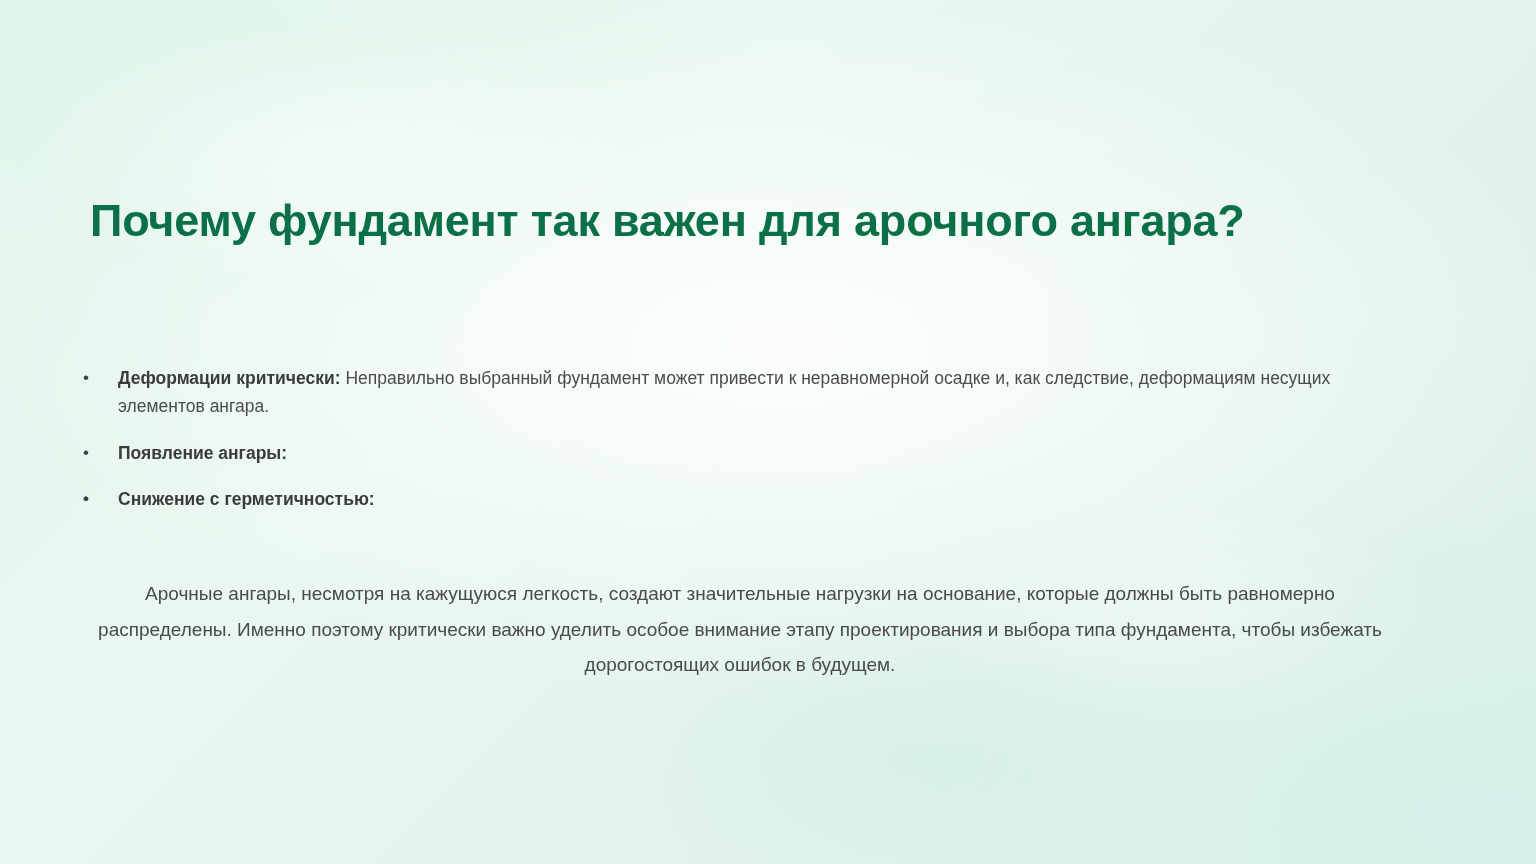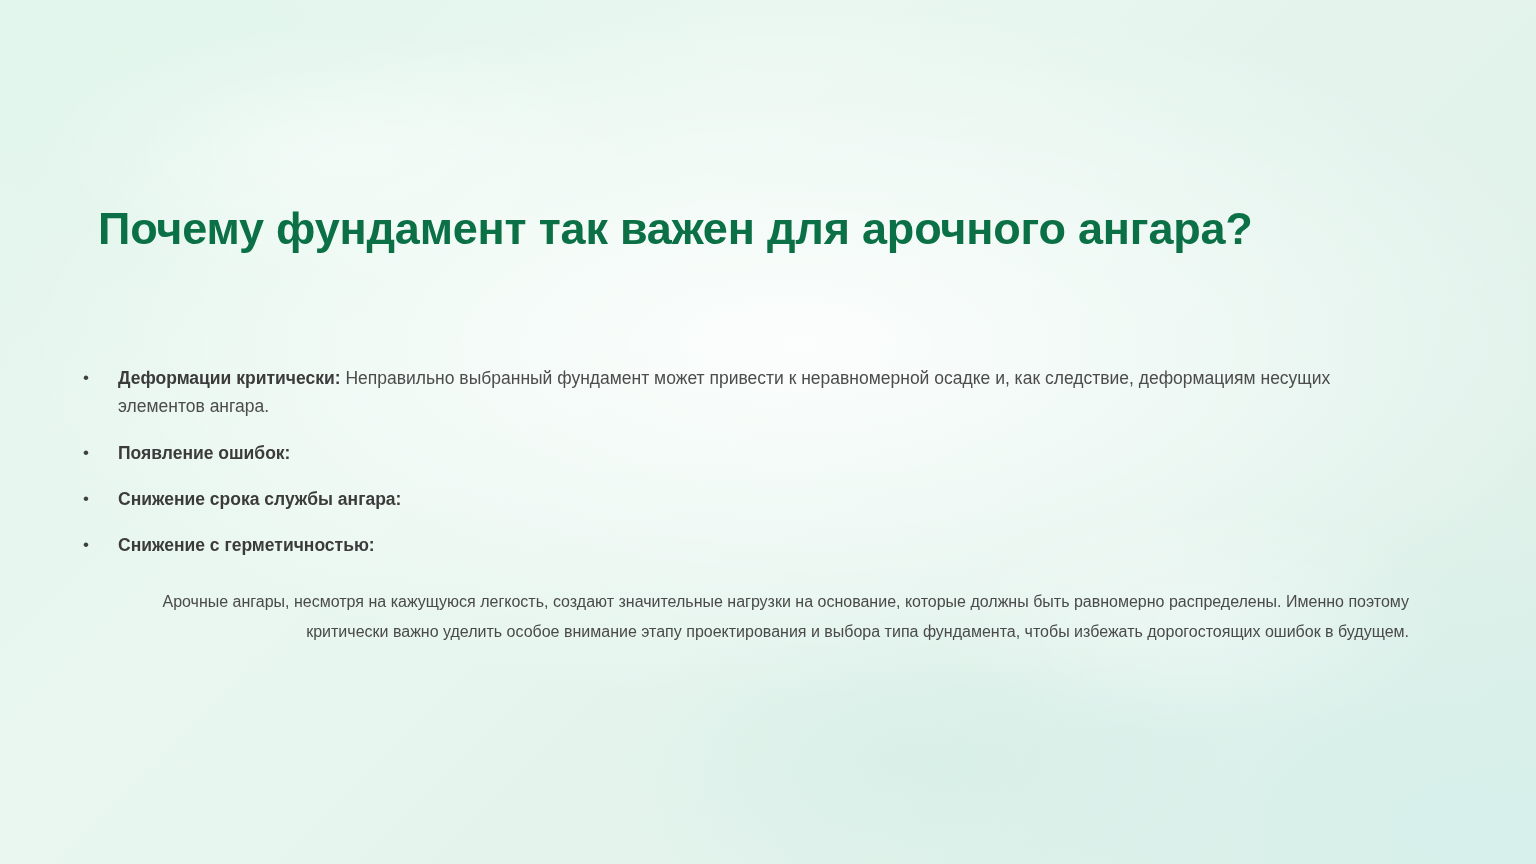--- a/index.html
+++ b/index.html
@@ -42,21 +42,21 @@
     mix-blend-mode: normal;
   }
   .slide > * { position: relative; z-index: 2; }
 
   
   .title {
     position: absolute;
     left: 82px;
     top: 186px;
     width: 1380px;
-    margin: 16px;
+    margin: 8px;
     font-size: 45px;
     line-height: 1.18;
     font-weight: 700;
     letter-spacing: -0.2px;
     color: #0b7046;
     white-space: nowrap;
   }
 
   
   .bullets {
@@ -95,49 +95,49 @@
     font-weight: 400;
     color: #4c4c4c;
   }
 
   
   .closing {
     position: absolute;
     left: 82px;
     top: 576px;
     width: 1316px;
-    margin: 11px;
-    font-size: 16px;
+    margin: 0;
+    font-size: 19px;
     line-height: 1.88;
     color: #4a4a4a;
-    text-align: right;
+    text-align: center;
   }
 </style>
 </head>
 <body>
 
 <div class="slide">
 
   <h1 class="title">Почему фундамент так важен для арочного ангара?</h1>
 
   <ul class="bullets">
 
     <li class="bullet">
       <span class="dot">•</span>
       <span class="lead">Деформации критически:</span><span class="rest"> Неправильно выбранный фундамент может привести к неравномерной осадке и, как следствие, деформациям несущих элементов ангара.</span>
     </li>
 
     <li class="bullet">
       <span class="dot">•</span>
-      <span class="lead">Появление ошибок:</span><span class="rest"></span>
+      <span class="lead">Появление ангары:</span><span class="rest"></span>
     </li>
 
     <li class="bullet">
       <span class="dot">•</span>
-      <span class="lead">Снижение срока службы ангара:</span><span class="rest"></span>
+      <span class="rest"></span>
     </li>
 
     <li class="bullet">
       <span class="dot">•</span>
       <span class="lead">Снижение с герметичностью:</span><span class="rest"></span>
     </li>
 
   </ul>
 
   <p class="closing">Арочные ангары, несмотря на кажущуюся легкость, создают значительные нагрузки на основание, которые должны быть равномерно распределены. Именно поэтому критически важно уделить особое внимание этапу проектирования и выбора типа фундамента, чтобы избежать дорогостоящих ошибок в будущем.</p>

